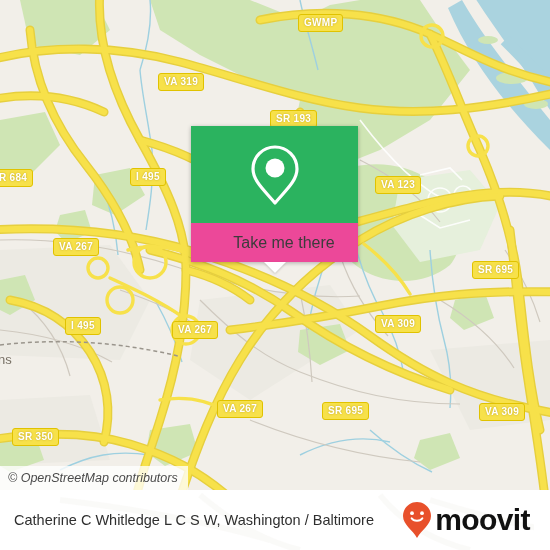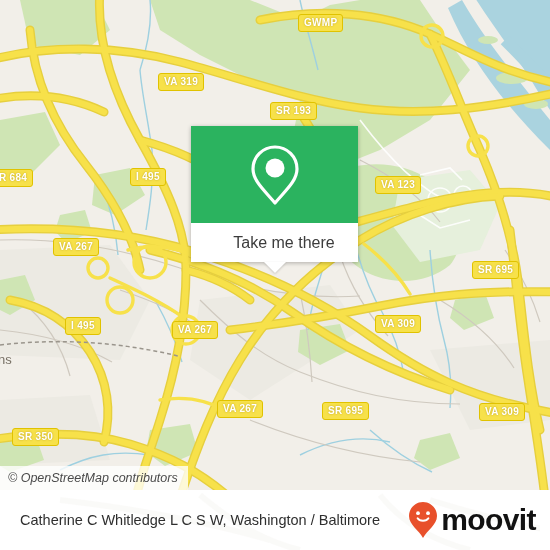--- a/index.html
+++ b/index.html
@@ -66,21 +66,21 @@
     border-radius: 1px;
   }
   .callout-head {
     background: #2bb35f;
     height: 97px;
     display: flex;
     align-items: center;
     justify-content: center;
   }
   .callout-body {
-    background: #ffffff;
+    background: #ec4899;
     height: 39px;
     display: flex;
     align-items: center;
     justify-content: center;
     padding-left: 19px;
   }
   .callout-body-text {
     color: #3c3c3c;
     font-size: 16px;
     font-family: "Liberation Sans", sans-serif;
@@ -118,21 +118,20 @@
 
   
   .footer {
     position: absolute;
     left: 0;
     top: 490px;
     width: 534px;
     height: 60px;
     background: #ffffff;
     overflow: hidden;
-    padding-left: 6px;
   }
   .footer-ghost {
     position:absolute; left:0; top:-490px; width:550px; height:550px;
     opacity: 0.10;
     pointer-events:none;
   }
   .footer-inner {
     position: relative;
     width: 550px; height: 60px;
     display: flex;
@@ -318,21 +317,21 @@
 
         <g stroke="#9a958c" stroke-width="1.5" fill="none" stroke-dasharray="4 3">
           <path d="M0,345 C60,338 120,342 178,356"></path>
         </g>
       </g>
     </svg>
 
     <div id="shields">
         <div class="shield" style="left: 298px; top: 14px;">GWMP</div>
         <div class="shield" style="left: 158px; top: 73px;">VA 319</div>
-        <div class="shield" style="left: 270px; top: 102px;">SR 193</div>
+        <div class="shield" style="left: 270px; top: 110px;">SR 193</div>
         <div class="shield" style="left: 375px; top: 176px;">VA 123</div>
         <div class="shield" style="left: -14px; top: 169px;">SR 684</div>
         <div class="shield" style="left: 130px; top: 168px;">I 495</div>
         <div class="shield" style="left: 53px; top: 238px;">VA 267</div>
         <div class="shield" style="left: 472px; top: 261px;">SR 695</div>
         <div class="shield" style="left: 65px; top: 317px;">I 495</div>
         <div class="shield" style="left: 172px; top: 321px;">VA 267</div>
         <div class="shield" style="left: 375px; top: 315px;">VA 309</div>
         <div class="shield" style="left: 217px; top: 400px;">VA 267</div>
         <div class="shield" style="left: 322px; top: 402px;">SR 695</div>

